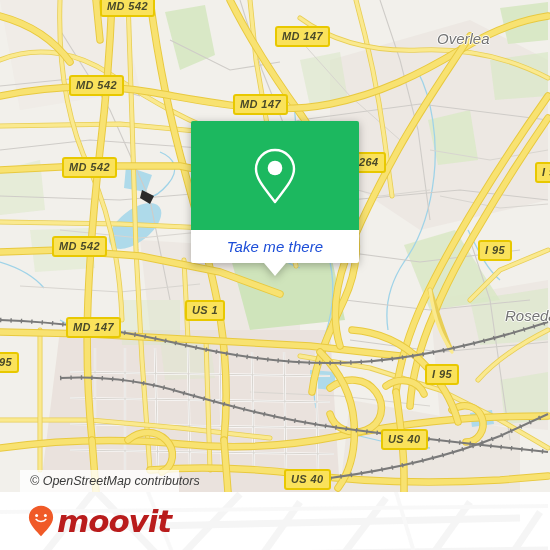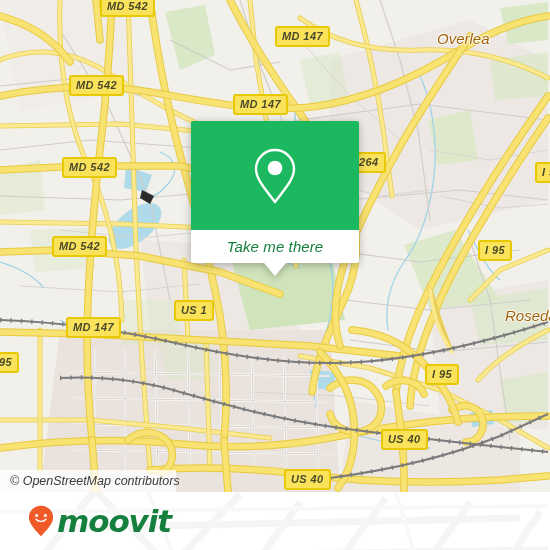--- a/index.html
+++ b/index.html
@@ -28,21 +28,21 @@
     padding:1px 5px 2px 5px;
     white-space:nowrap;
     font-family:"Liberation Sans","DejaVu Sans",sans-serif;
     box-sizing:border-box;
     text-align:center;
   }
 
   
   .place{
     position:absolute;
-    color:#a16207;
+    color:#737373;
     font-size:15px;
     white-space:nowrap;
     font-family:"Liberation Sans","DejaVu Sans",sans-serif;
     text-shadow:
        1px 0 0 rgba(255,255,255,.85), -1px 0 0 rgba(255,255,255,.85),
        0 1px 0 rgba(255,255,255,.85), 0 -1px 0 rgba(255,255,255,.85);
     text-align: center;
   }
 
   
@@ -55,21 +55,21 @@
     display:flex;align-items:center;justify-content:center;
     border-radius:2px 2px 0 0;
   }
   .card-pin{width:46px;height:58px;display:block;}
   .card-bottom{
     background:#fff;height:33px;width:100%;
     display:flex;align-items:center;justify-content:center;
     border-radius:0 0 2px 2px;
   }
   .card-bottom span{
-    color:#15803d;font-size:15px;letter-spacing:.1px;
+    color:#1d4ed8;font-size:15px;letter-spacing:.1px;
     font-family:"Liberation Sans","DejaVu Sans",sans-serif;
   }
   .card-tail{
     position:absolute;left:50%;top:142px;margin-left:-11px;
     width:0;height:0;
     border-left:11px solid transparent;
     border-right:11px solid transparent;
     border-top:13px solid #fff;
   }
 
@@ -98,21 +98,21 @@
     display:flex;align-items:center;justify-content:space-between;
     padding:0 16px 0 28px;box-sizing:border-box;
   }
   .addr{
     color:#2b2b2b;font-size:16.5px;letter-spacing:.1px;white-space:nowrap;
     font-family:"Liberation Sans","DejaVu Sans",sans-serif;
   }
   .brand{display:flex;align-items:center;gap:3px;}
   .brand-pin{width:26px;height:32px;display:block;}
   .brand-text{
-    color:#15803d;font-size:31px;font-weight:bold;letter-spacing:-1.1px;
+    color:#b91c1c;font-size:31px;font-weight:bold;letter-spacing:-1.1px;
     line-height:31px;
     font-family:"DejaVu Sans","Liberation Sans",sans-serif;
     text-align:center;
   }
 </style>
 </head>
 <body>
 
 <div id="app">
 
@@ -338,21 +338,21 @@
       <path d="M142 190 L154 196 L150 204 L140 198 Z" fill="#2b2b2b"></path>
     </svg>
 
     <div class="shield" style="left:100px;top:-4px">MD 542</div>
     <div class="shield" style="left:275px;top:26px">MD 147</div>
     <div class="shield" style="left:233px;top:94px">MD 147</div>
     <div class="shield" style="left:69px;top:75px">MD 542</div>
     <div class="shield" style="left:62px;top:157px">MD 542</div>
     <div class="shield" style="left:52px;top:236px">MD 542</div>
     <div class="shield" style="left:66px;top:317px">MD 147</div>
-    <div class="shield" style="left:174px;top:300px">US 1</div>
+    <div class="shield" style="left:185px;top:300px">US 1</div>
     <div class="shield" style="left:478px;top:240px">I 95</div>
     <div class="shield" style="left:535px;top:162px">I 95</div>
     <div class="shield" style="left:425px;top:364px">I 95</div>
     <div class="shield" style="left:-8px;top:352px">95</div>
     <div class="shield" style="left:381px;top:429px">US 40</div>
     <div class="shield" style="left:284px;top:469px">US 40</div>
     <div class="shield" style="left:352px;top:152px">264</div>
 
     <div class="place" style="left:437px;top:30px">Overlea</div>
     <div class="place" style="left:505px;top:307px">Rosedale</div>
@@ -363,21 +363,21 @@
           <path d="M23 3 C12.5 3 4 11.5 4 22 C4 33 15 44 23 55 C31 44 42 33 42 22 C42 11.5 33.5 3 23 3 Z" fill="none" stroke="#ffffff" stroke-width="2.4" stroke-linejoin="round"></path>
           <circle cx="23" cy="21" r="7.3" fill="#ffffff"></circle>
         </svg>
       </div>
       <div class="card-bottom">
         <span>Take me there</span>
       </div>
       <div class="card-tail"></div>
     </div>
 
-    <div class="attrib" style="width: 176px;">
+    <div class="attrib" style="width: 159px; margin-left: 20px;">
       <span>© OpenStreetMap contributors</span>
     </div>
   </div>
 
   <div class="footer">
     <svg class="footer-wm" viewBox="0 0 550 100">
       <g fill="none" stroke="#E9E9E9" stroke-width="7">
         <path d="M30 100 L95 18"></path>
         <path d="M95 18 L170 96"></path>
         <path d="M170 96 L240 22"></path>

